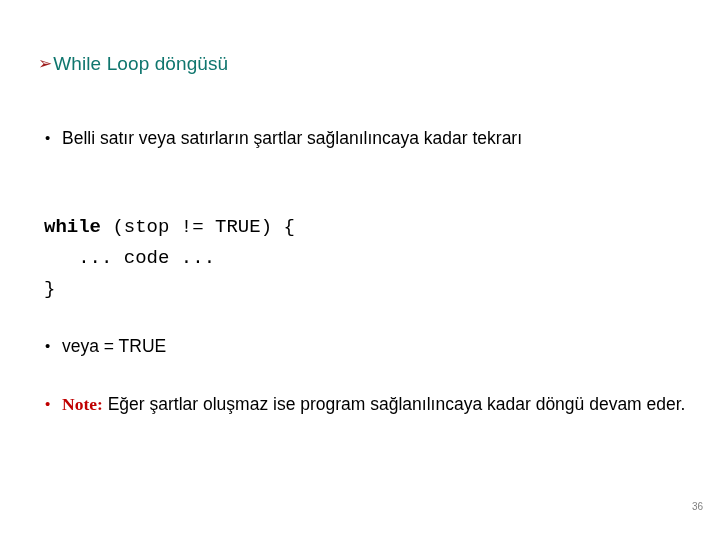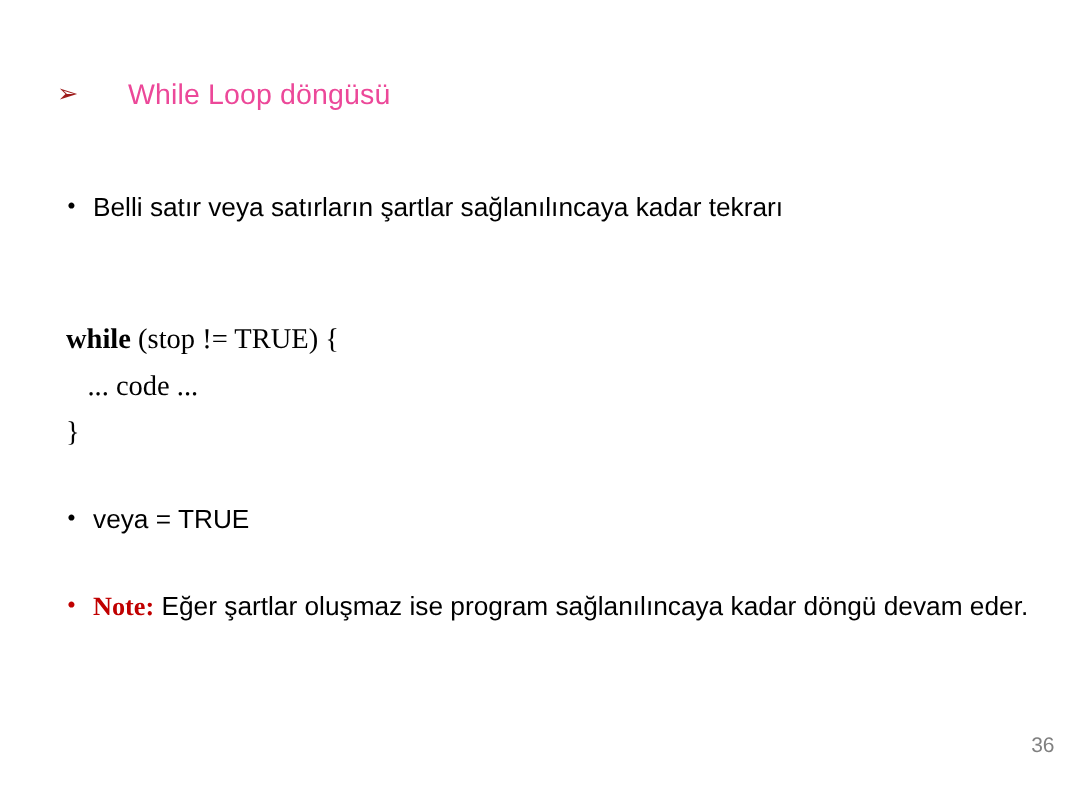--- a/index.html
+++ b/index.html
@@ -34,23 +34,22 @@
     white-space: nowrap;
   }
   .title-arrow {
     font-size: 17px;
     color: #9E1B1B;
     margin-right: 1px;
     line-height: 1;
     transform: translateY(-1px);
   }
   .title-text {
-    color: #ec4899;
+    color: #0f766e;
     letter-spacing: 0.1px;
-    margin-left: 32px;
   }
 
   
   .bullet-row {
     position: absolute;
     display: flex;
     align-items: flex-start;
     font-size: 17.5px;
     line-height: 1.28;
     color: #000000;
@@ -80,36 +79,36 @@
     color: #C00000;
     font-weight: bold;
     font-family: Liberation Serif, serif;
   }
 
   
   .code-block {
     position: absolute;
     left: 44px;
     top: 212px;
-    font-family: Liberation Serif, serif;
+    font-family: Liberation Mono, monospace;
     font-size: 19px;
     line-height: 1.62;
     color: #000000;
     white-space: pre;
   }
   .code-kw {
     font-weight: bold;
   }
 
   
   .page-number {
     position: absolute;
     right: 17px;
-    bottom: 36px;
-    font-size: 14px;
+    bottom: 28px;
+    font-size: 10px;
     color: #808080;
   }
 </style>
 </head>
 <body>
 
 <div class="slide">
 
   <div class="slide-title">
     <span class="title-arrow">➢</span>

